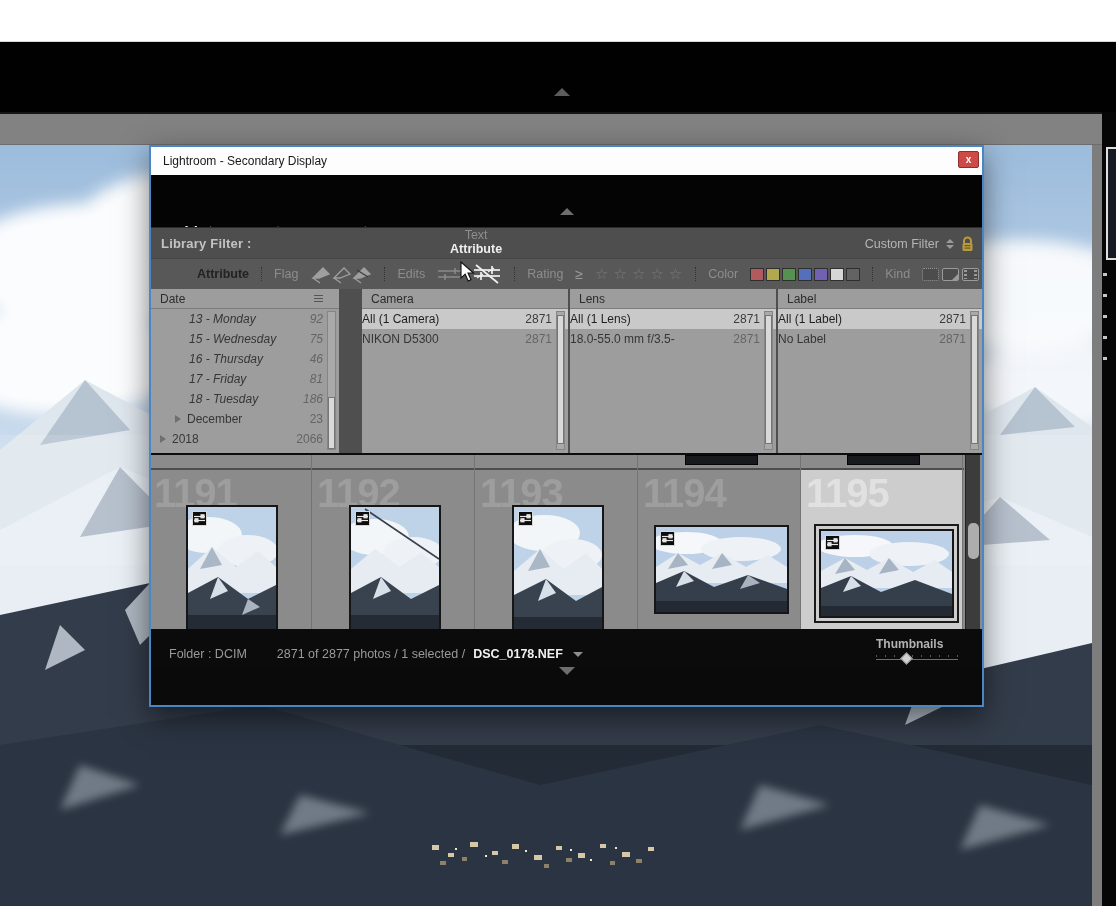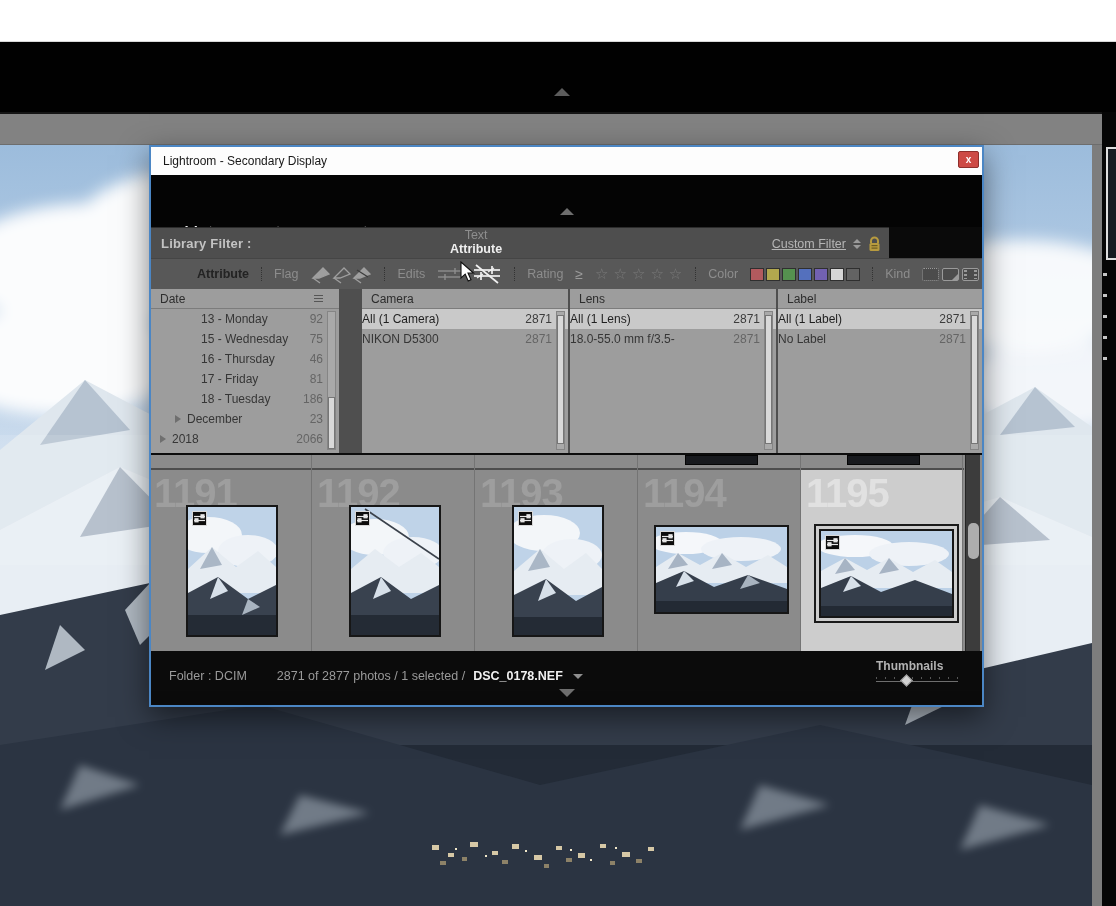--- a/index.html
+++ b/index.html
@@ -34,29 +34,29 @@
   #sw-title { font-size:12px; color:#181818; padding-left:12px; }
   #sw-close { position:absolute; right:3px; top:4px; width:21px; height:17px; background:#cd4a45; border:1px solid #8e2f2c; border-radius:2px; color:#fff; font-size:10px; font-weight:700; line-height:15px; text-align:center; }
 
   #sw-header { left:0; top:28px; width:831px; height:52px; background:#040404; }
   #sw-header-reveal { left:409px; top:33px; width:0; height:0; border-left:7px solid transparent; border-right:7px solid transparent; border-bottom:7px solid #6e6e6e; }
   #sw-tabs { left:16px; top:48px; display:flex; align-items:center; gap:11px; font-size:15px; }
   .swtab-active { color:#efefef; font-weight:700; }
   .swtab { color:#8f8f8f; }
   .swtab-sep { color:#4e4e4e; font-size:14px; }
 
-  #sw-filterbar { left:0; top:80px; width:738px; height:31px; background:#4e4e4e; border-top:1px solid #2c2c2c; display:flex; align-items:center; }
+  #sw-filterbar { left:0; top:80px; width:831px; height:31px; background:#4e4e4e; border-top:1px solid #2c2c2c; display:flex; align-items:center; }
   #lf-label { font-size:13px; font-weight:700; color:#c3c3c3; padding-left:10px; letter-spacing:.2px; }
   #lf-tabs { position:absolute; left:286px; display:flex; align-items:center; gap:0; height:31px;flex-direction:column; }
   .lf-tab { font-size:12.5px; padding:0 12px; }
   .lf-on { color:#efefef; font-weight:700; }
   .lf-off { color:#8e8e8e; }
   .dotsep { width:0; height:14px; border-left:1px dotted #333; }
   #lf-right { position:absolute; right:8px; top:0; height:31px; display:flex; align-items:center; gap:7px; }
-  #custom-filter { font-size:12.5px; color:#b5b5b5;text-decoration:underline; }
+  #custom-filter { font-size:12.5px; color:#b5b5b5; }
   .updown { display:inline-flex; flex-direction:column; gap:2px; }
   .updown i { display:block; width:0; height:0; border-left:4px solid transparent; border-right:4px solid transparent; }
   .updown .u { border-bottom:4px solid #9a9a9a; }
   .updown .d { border-top:4px solid #9a9a9a; }
 
   #sw-attrrow { left:0; top:111px; width:831px; height:31px; background:#585858; border-top:1px solid #454545; display:flex; align-items:center; font-size:12.5px; color:#8d8d8d; }
   #attr-label { color:#232323; font-weight:700; padding-left:46px; }
   .arow-gap { margin-left:12px; }
   .stars { display:flex; gap:4px; font-size:15px; color:#7a7a7a; letter-spacing:1px; }
   .swatch { width:14px; height:13px; border:1px solid #2f2f2f; display:inline-block; }
@@ -73,21 +73,21 @@
   .fcol { position:absolute; top:0; height:164px; background:#9d9d9d; }
   #col-date { left:0; width:188px; } #col-camera { left:211px; width:206px; }
   #col-lens { left:419px; width:206px; } #col-label { left:627px; width:204px; }
   .fcol-head { height:20px; line-height:20px; padding-left:9px; font-size:12px; color:#2d2d2d; border-bottom:1px solid #7c7c7c; position:relative; }
   .sort-ic { position:absolute; right:16px; top:6px; width:9px; height:8px; }
   .sort-ic i { display:block; height:1px; background:#555; margin-bottom:2px; }
   .frow { position:relative; height:20px; line-height:20px; font-size:12px; color:#363636; }
   .frow .cnt { position:absolute; right:16px; color:#656565; }
   .frow.sel { background:#c9c9c9; color:#1f1f1f; }
   .frow.sel .cnt { color:#3c3c3c; }
-  .ind2 { padding-left:50px; } .ind1 { padding-left:24px; } .ind0 { padding-left:9px; }
+  .ind2 { padding-left:38px;font-style:italic; } .ind1 { padding-left:24px; } .ind0 { padding-left:9px; }
   .indrow { padding-left:0; }
   .tri-r { display:inline-block; width:0; height:0; border-top:4px solid transparent; border-bottom:4px solid transparent; border-left:6px solid #6f6f6f; margin-right:6px; }
   .col-scroll { position:absolute; right:3px; top:22px; bottom:3px; width:9px; border:1px solid #858585; background:#a9a9a9; }
   .col-thumb { position:absolute; left:0px; right:0px; background:#d9d9d9; border:1px solid #767676; }
   #sw-colsep { left:0; top:306px; width:831px; height:2px; background:#0c0c0c; }
 
   
   #sw-grid { left:0; top:308px; width:831px; height:196px; background:#8b8b8b; overflow:hidden; }
   .gv { position:absolute; top:0; bottom:0; width:1px; background:#747474; }
   #grid-hline { position:absolute; left:0; top:13px; width:813px; height:2px; background:#4d4d4d; }
@@ -97,21 +97,21 @@
   .idx.on-sel { color:#e1e1e1; }
   .thumb { position:absolute; border:2px solid #161616; overflow:hidden; background:#9db4cc; }
   .thumb svg { display:block; }
   .sel-frame { position:absolute; border:2px solid #1a1a1a; background:#cdcdcd; padding:3px; }
   .sel-frame .thumb { position:relative; }
   .badge { position:absolute; left:4px; top:4px; width:15px; height:15px; background:#0d0d0d; border:1px solid #d8d8d8; z-index:3; }
   #grid-scroll { position:absolute; right:2px; top:0; bottom:0; width:15px; background:#3c3c3c; border-left:1px solid #242424; }
   #grid-scroll-thumb { position:absolute; left:2px; width:11px; top:68px; height:36px; background:#adadad; border-radius:5px; }
 
   
-  #sw-status { left:0; top:504px; width:831px; height:40px; background:#0b0b0b; }
+  #sw-status { left:0; top:482px; width:831px; height:40px; background:#0b0b0b; }
   #status-line { position:absolute; left:18px; top:18px; display:flex; align-items:center; gap:8px; font-size:12.5px; color:#9a9a9a; white-space:nowrap; }
   #status-folder { margin-right:22px; }
   #status-file { color:#f0f0f0; font-weight:700; }
   .caret-d { width:0; height:0; border-left:5px solid transparent; border-right:5px solid transparent; border-top:5px solid #8f8f8f; margin-left:2px; }
   #thumb-slider { position:absolute; right:24px; top:8px; width:82px; }
   #thumb-label { font-size:12px; color:#b3b3b3; text-align:left;font-weight:bold; }
   #slider-track { position:relative; margin-top:8px; height:1px; background:#6e6e6e; }
   .tick { position:absolute; top:-4px; width:1px; height:2px; background:#565656; }
   #slider-thumb { position:absolute; left:26px; top:-5px; width:9px; height:9px; background:#d2d2d2; transform:rotate(45deg); border:1px solid #8a8a8a; }
   #sw-bottom-reveal { position:absolute; left:408px; top:38px; width:0; height:0; border-left:8px solid transparent; border-right:8px solid transparent; border-top:8px solid #6e6e6e; }

